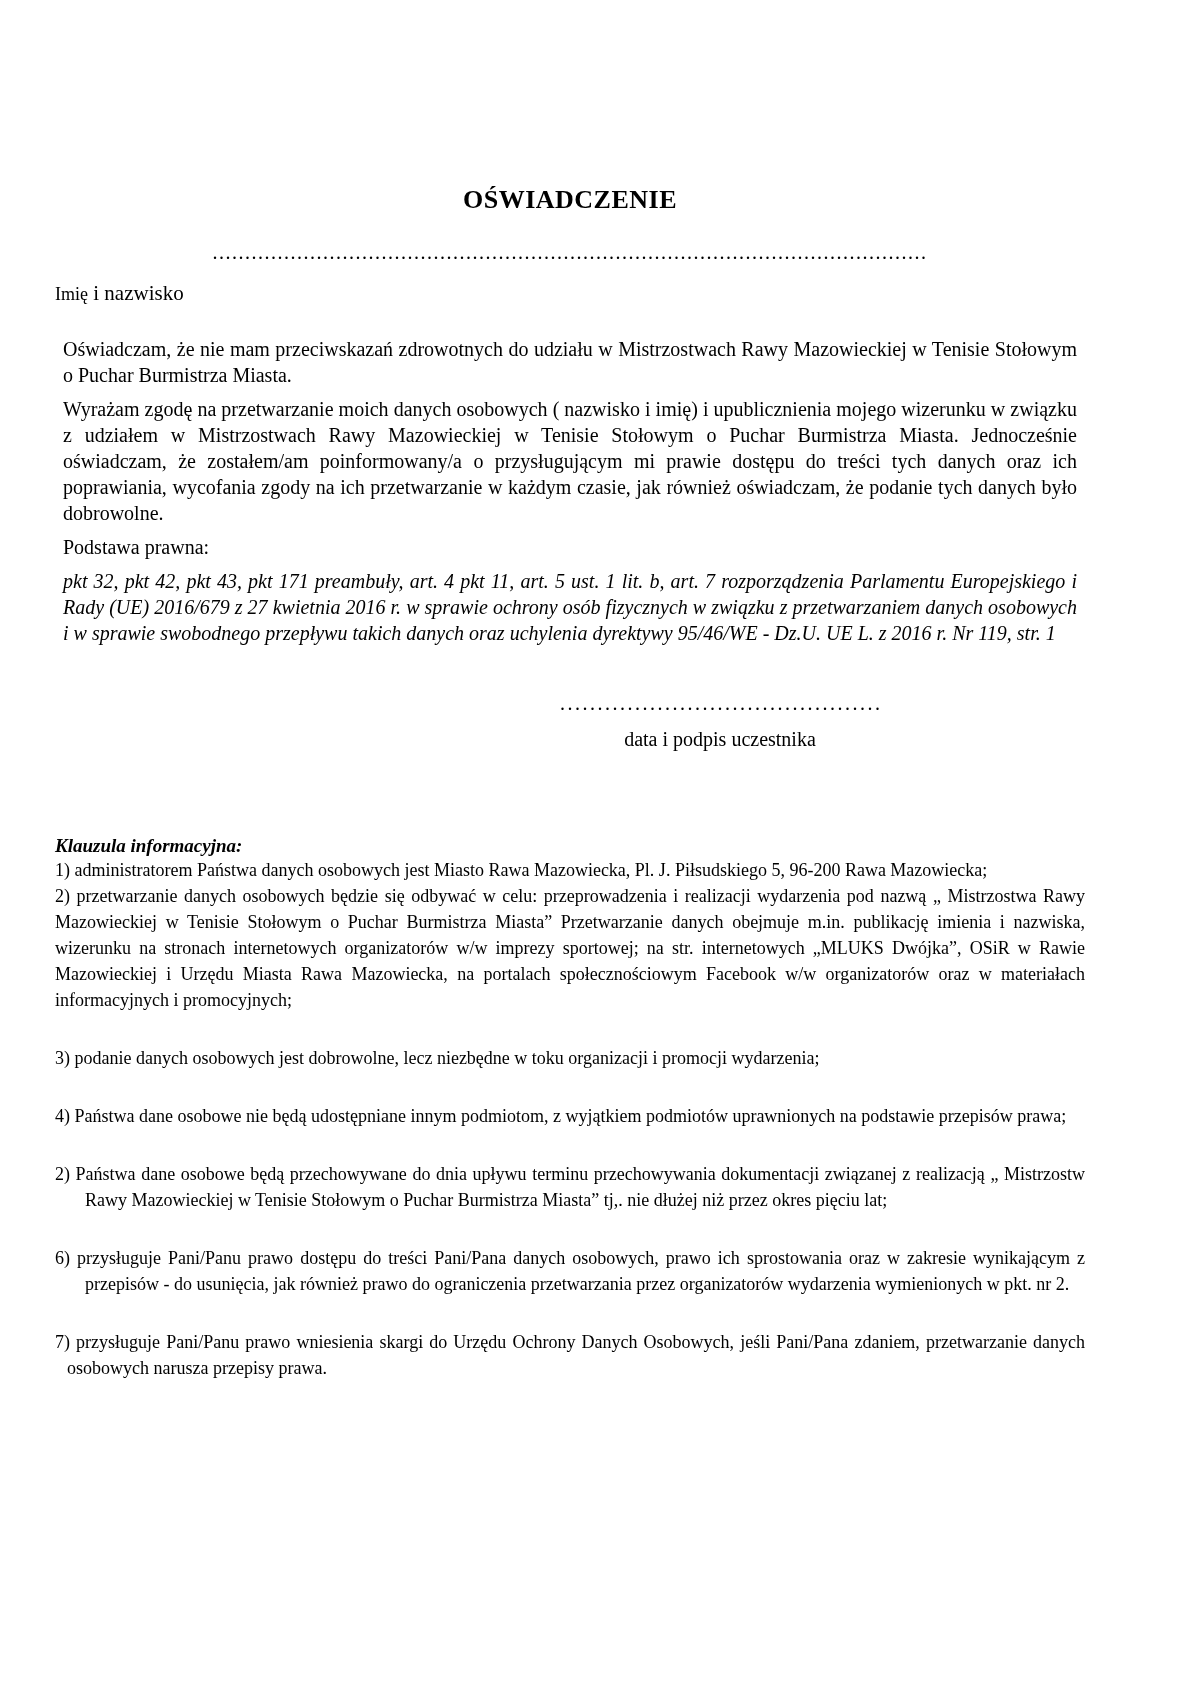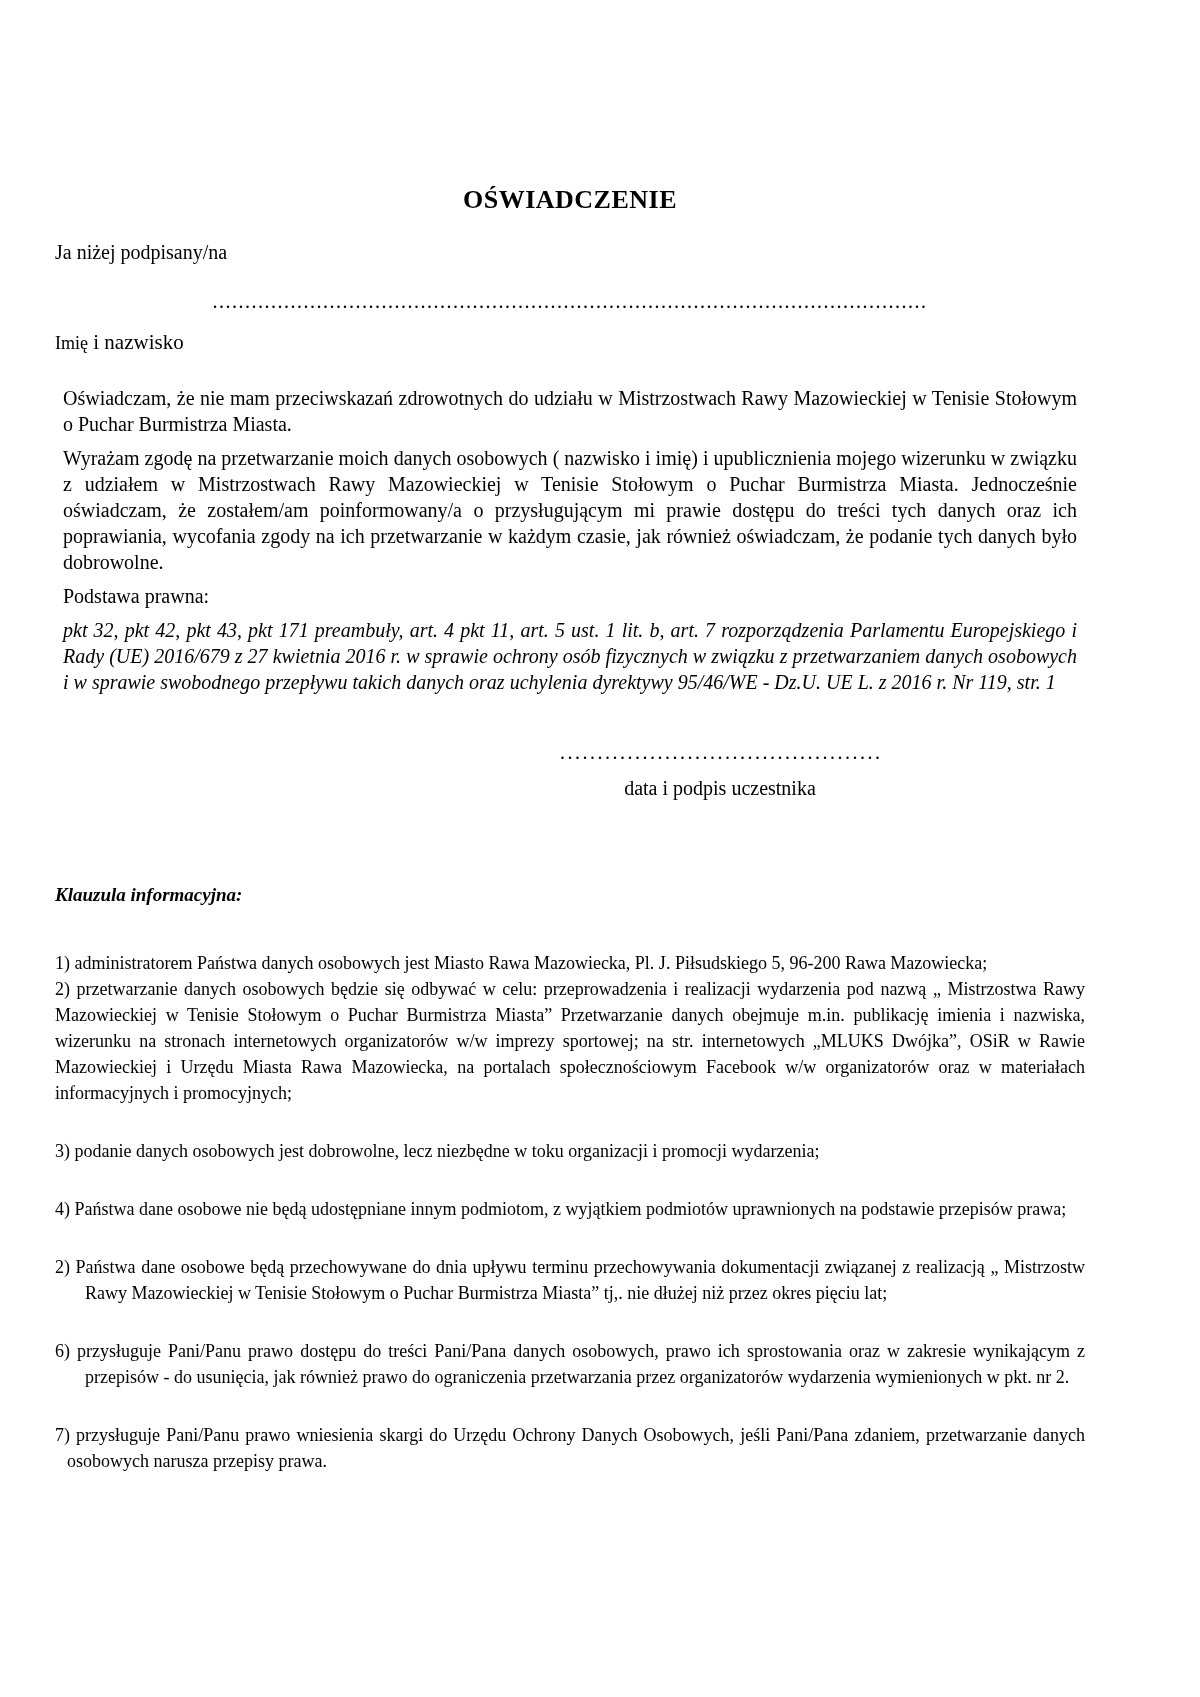--- a/index.html
+++ b/index.html
@@ -24,34 +24,33 @@
   .name-dots{width:715px;margin:24px auto 0 auto;letter-spacing:1.5px;}
   .name-caption{text-align:left;margin-top:16px;font-size:21px;}
   .name-caption .small{font-size:18px;}
   .bodytext{font-size:20px;line-height:26px;text-align:justify;margin:8px;}
   .first-body{margin-top:30px;}
   .italic{font-style:italic;}
   .sig-block{margin-left:505px;width:320px;margin-top:44px;}
   .sig-dots{letter-spacing:2.5px;text-align:center;width:320px;}
   .sig-caption{font-size:20px;text-align:center;margin-top:12px;}
   .clause-heading{font-size:19px;font-weight:700;margin:84px 0 0 0;font-style:italic;}
-  .clause-list{margin-top:44px;font-size:18px;line-height:26px;}
+  .clause-list{font-size:18px;line-height:26px;}
   .citem{text-align:justify;margin:0;}
   .hang{padding-left:30px;text-indent:-30px;}
   .small-hang{padding-left:12px;text-indent:-12px;}
   .gap{margin-top:32px;}
 </style>
 </head>
 <body>
 
 <div class="page">
 
   <h1 class="title">OŚWIADCZENIE</h1>
 
-  <p class="intro">Ja niżej podpisany/na</p>
 
   <div class="dotline name-dots">............................................................................................................................................</div>
 
   <div class="name-caption"><span class="small">Imię</span><span> i nazwisko</span></div>
 
   <p class="bodytext first-body">Oświadczam, że nie mam przeciwskazań zdrowotnych do udziału w Mistrzostwach Rawy Mazowieckiej w Tenisie Stołowym o Puchar Burmistrza Miasta.</p>
 
   <p class="bodytext">Wyrażam zgodę na przetwarzanie moich danych osobowych ( nazwisko i imię) i upublicznienia mojego wizerunku w związku z udziałem w Mistrzostwach Rawy Mazowieckiej w Tenisie Stołowym o Puchar Burmistrza Miasta. Jednocześnie oświadczam, że zostałem/am poinformowany/a o przysługującym mi prawie dostępu do treści tych danych oraz ich poprawiania, wycofania zgody na ich przetwarzanie w każdym czasie, jak również oświadczam, że podanie tych danych było dobrowolne.</p>
 
   <p class="bodytext" style="text-align:left;">Podstawa prawna:</p>

